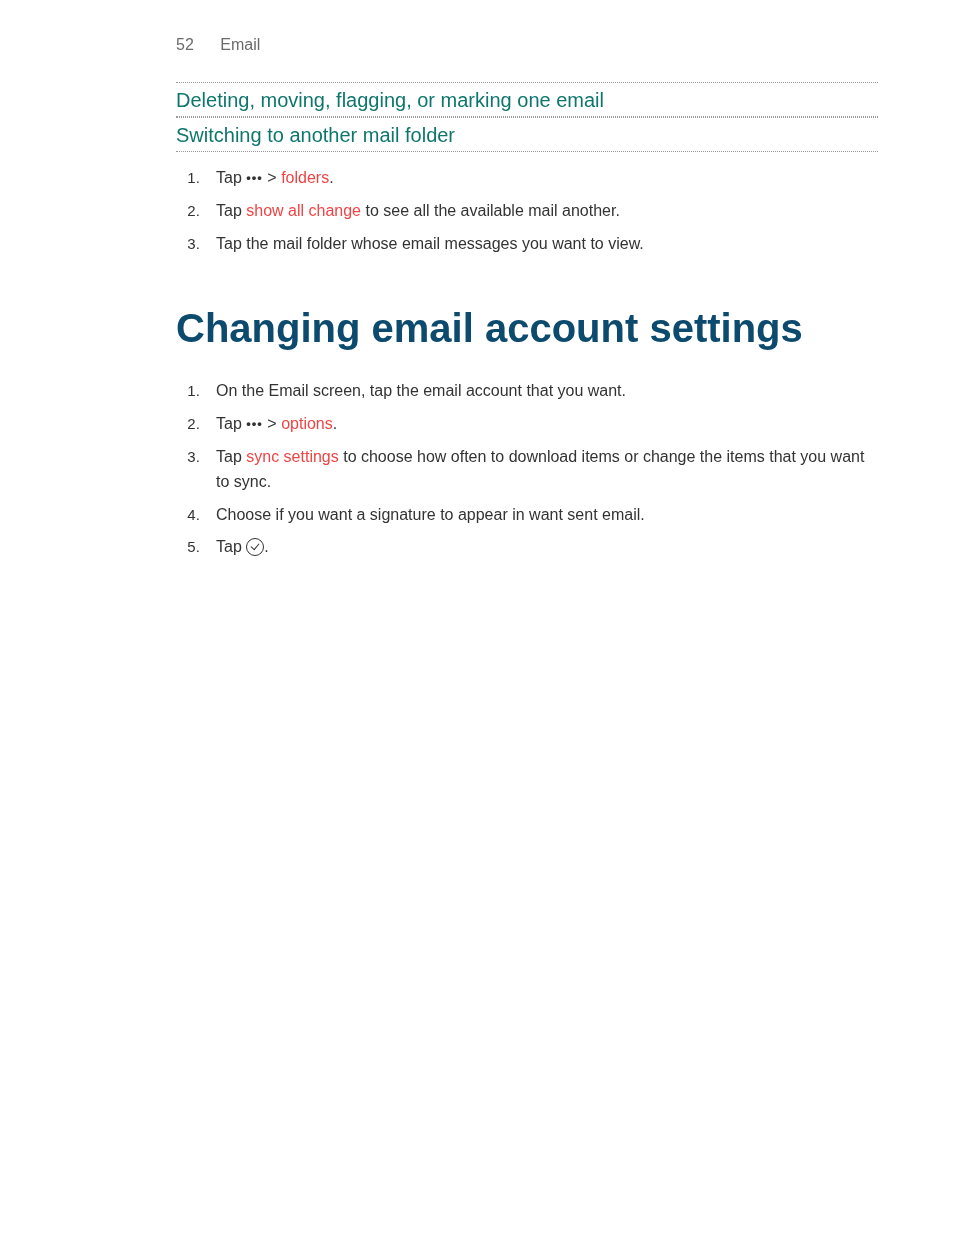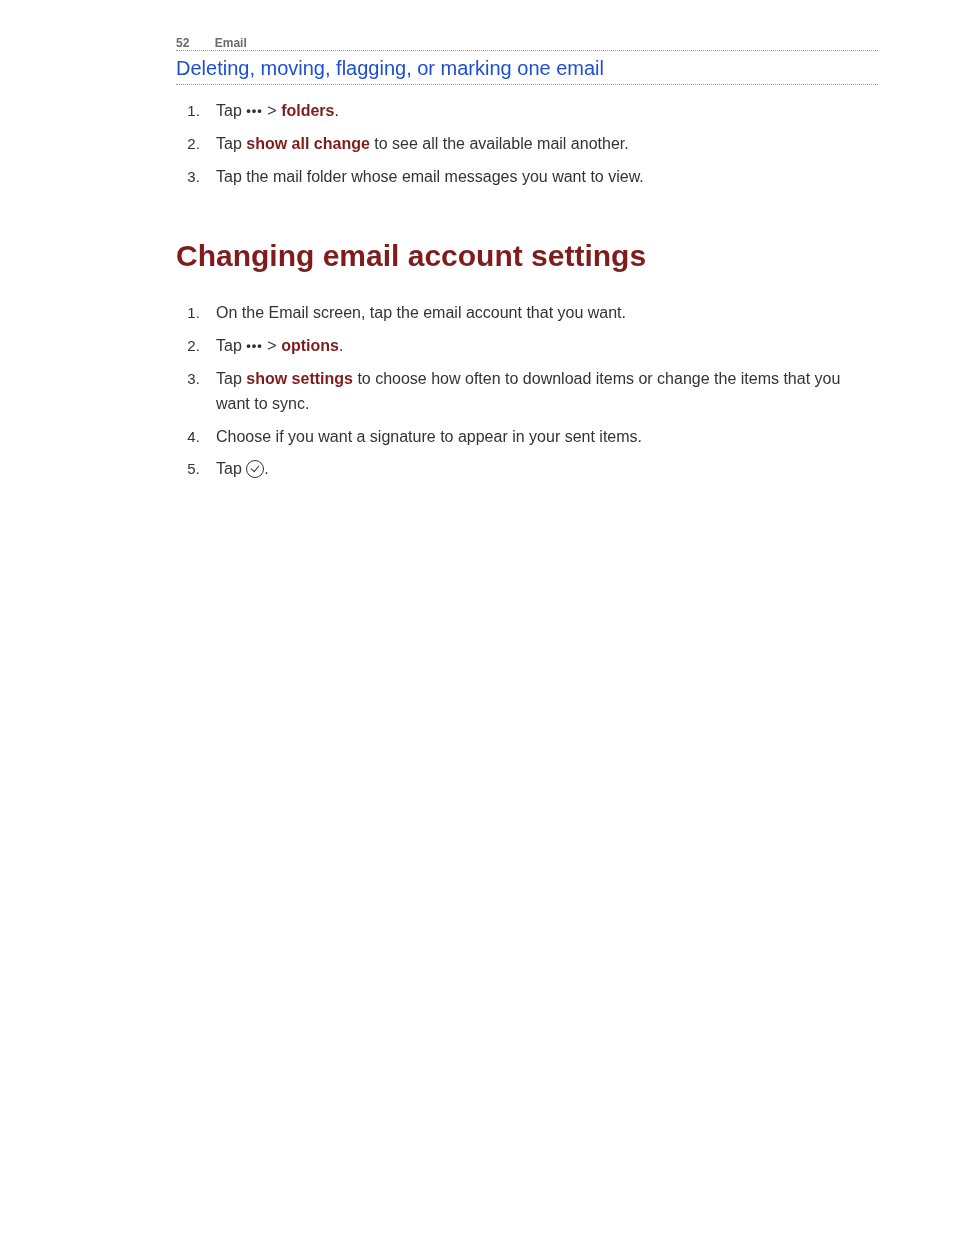--- a/index.html
+++ b/index.html
@@ -8,64 +8,64 @@
     background: #fff;
     font-family: "Trebuchet MS", "Segoe UI", Tahoma, sans-serif;
     color: #3b3b3b;
     width: 954px;
   }
   .page {
     padding: 36px 76px 40px 176px;
     box-sizing: border-box;
   }
   .header {
-    font-size: 12px;
+    font-size: 16px;
     color: #6b6b6b;
-    font-weight: bold;
+    margin-bottom: 28px;
   }
   .header .pg {
     margin-right: 22px;
   }
   .dotted-top {
     border-top: 1px dotted #9a9a9a;
   }
   .dotted-bottom {
     border-bottom: 1px dotted #9a9a9a;
   }
   .section-title {
     font-size: 20px;
-    color: #1d4ed8;
+    color: #0f766e;
     font-weight: 400;
     padding: 6px 0 4px 0;
     margin: 0;
   }
   .page-title {
-    font-size: 30px;
+    font-size: 40px;
     font-weight: bold;
-    color: #7f1d1d;
+    color: #0c4a6e;
     margin: 50px 0 28px 0;
   }
   ol {
     margin: 14px 0 18px 0;
     padding-left: 28px;
   }
   ol li {
     font-size: 16px;
     line-height: 1.55;
     margin-bottom: 8px;
     padding-left: 12px;
     color: #333;
   }
   ol li::marker {
     font-size: 15px;
     color: #333;
   }
   .bold {
-    font-weight: 700;
-    color: #7f1d1d;
+    font-weight: 400;
+    color: #ef4444;
     margin-top: 24px;
   }
   .more-icon {
     display: inline-block;
     vertical-align: middle;
     letter-spacing: 1px;
     font-weight: bold;
     font-size: 13px;
     position: relative;
     top: -1px;
@@ -99,38 +99,41 @@
 
   <div class="header">
     <span class="pg">52</span>
     <span>Email</span>
   </div>
 
   <div class="dotted-top dotted-bottom">
     <h3 class="section-title">Deleting, moving, flagging, or marking one email</h3>
   </div>
 
+  <div class="dotted-top dotted-bottom">
+    <h3 class="section-title">Switching to another mail folder</h3>
+  </div>
   <ol>
     <li>
       <span>Tap </span><span class="more-icon">•••</span><span> &gt; </span><span class="bold">folders</span><span>.</span>
     </li>
     <li>
       <span>Tap </span><span class="bold">show all change</span><span> to see all the available mail another.</span>
     </li>
     <li>Tap the mail folder whose email messages you want to view.</li>
   </ol>
 
   <h2 class="page-title">Changing email account settings</h2>
   <ol>
     <li>On the Email screen, tap the email account that you want.</li>
     <li>
       <span>Tap </span><span class="more-icon">•••</span><span> &gt; </span><span class="bold">options</span><span>.</span>
     </li>
     <li>
-      <span>Tap </span><span class="bold">show settings</span><span> to choose how often to download items or change the items that you want to sync.</span>
+      <span>Tap </span><span class="bold">sync settings</span><span> to choose how often to download items or change the items that you want to sync.</span>
     </li>
-    <li>Choose if you want a signature to appear in your sent items.</li>
+    <li>Choose if you want a signature to appear in want sent email.</li>
     <li>
       <span>Tap </span><span class="check-circle"></span><span>.</span>
     </li>
   </ol>
 
 </div>
 
 </body></html>

